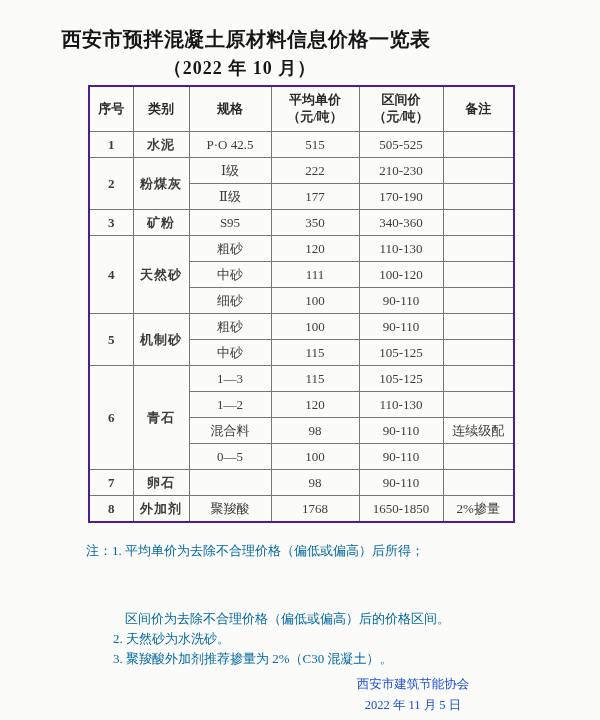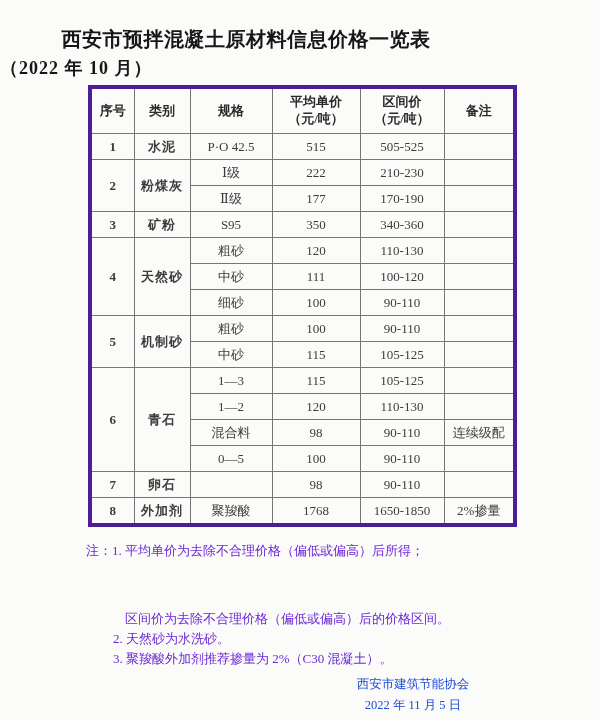--- a/index.html
+++ b/index.html
@@ -11,47 +11,47 @@
     position:relative;
     overflow:hidden;
   }
   .title {
     position:absolute; top:26px; left:0; width:492px;
     text-align:center; font-size:20px; font-weight:bold;
     letter-spacing:0.5px; color:#161616; white-space:nowrap;
   }
   .subtitle {
     position:absolute; top:56px; left:0; width:480px;
-    text-align:left; font-size:18px; font-weight:bold;
+    text-align:center; font-size:18px; font-weight:bold;
     letter-spacing:1px; color:#161616; white-space:nowrap;
   }
   table.price {
     position:absolute; top:85px; left:88px;
     border-collapse:collapse; table-layout:fixed;
-    border:4px solid #4c1d95;
+    border:2px solid #4c1d95;
     width:425px;
   }
   .price th, .price td {
     border:1px solid #767676;
     text-align:center; vertical-align:middle;
     padding:0; overflow:hidden; white-space:nowrap;
   }
   .price thead th {
     height:44px; font-size:13px; font-weight:bold;
     color:#2b2b2b; line-height:1.3;
   }
   .price tbody td { height:25px; font-size:13px; color:#3c3c3c; }
   td.c-no   { font-weight:bold; color:#262626; }
   td.c-cat  { font-weight:bold; color:#262626; letter-spacing:1px; }
   td.c-spec { font-size:12.5px; color:#4c4c4c; }
   td.c-num  { font-size:13px; color:#383838; }
   td.c-rem  { font-size:12.5px; color:#444444; }
   .notes {
     position:absolute; left:86px; top:541px; width:446px;
-    font-size:13px; line-height:20px; color:#6d28d9;
+    font-size:13px; line-height:20px; color:#0369a1;
   }
   .notes .ln { white-space:nowrap; }
   .notes .ind-cont { padding-left:39px;margin-top:48px; }
   .notes .ind-item { padding-left:27px; }
   .footer {
     position:absolute; left:348px; top:674px; width:130px;
     text-align:center; font-size:12.5px; color:#1d4ed8; line-height:21px;
   }
   .footer div { white-space:nowrap; }
 </style>

